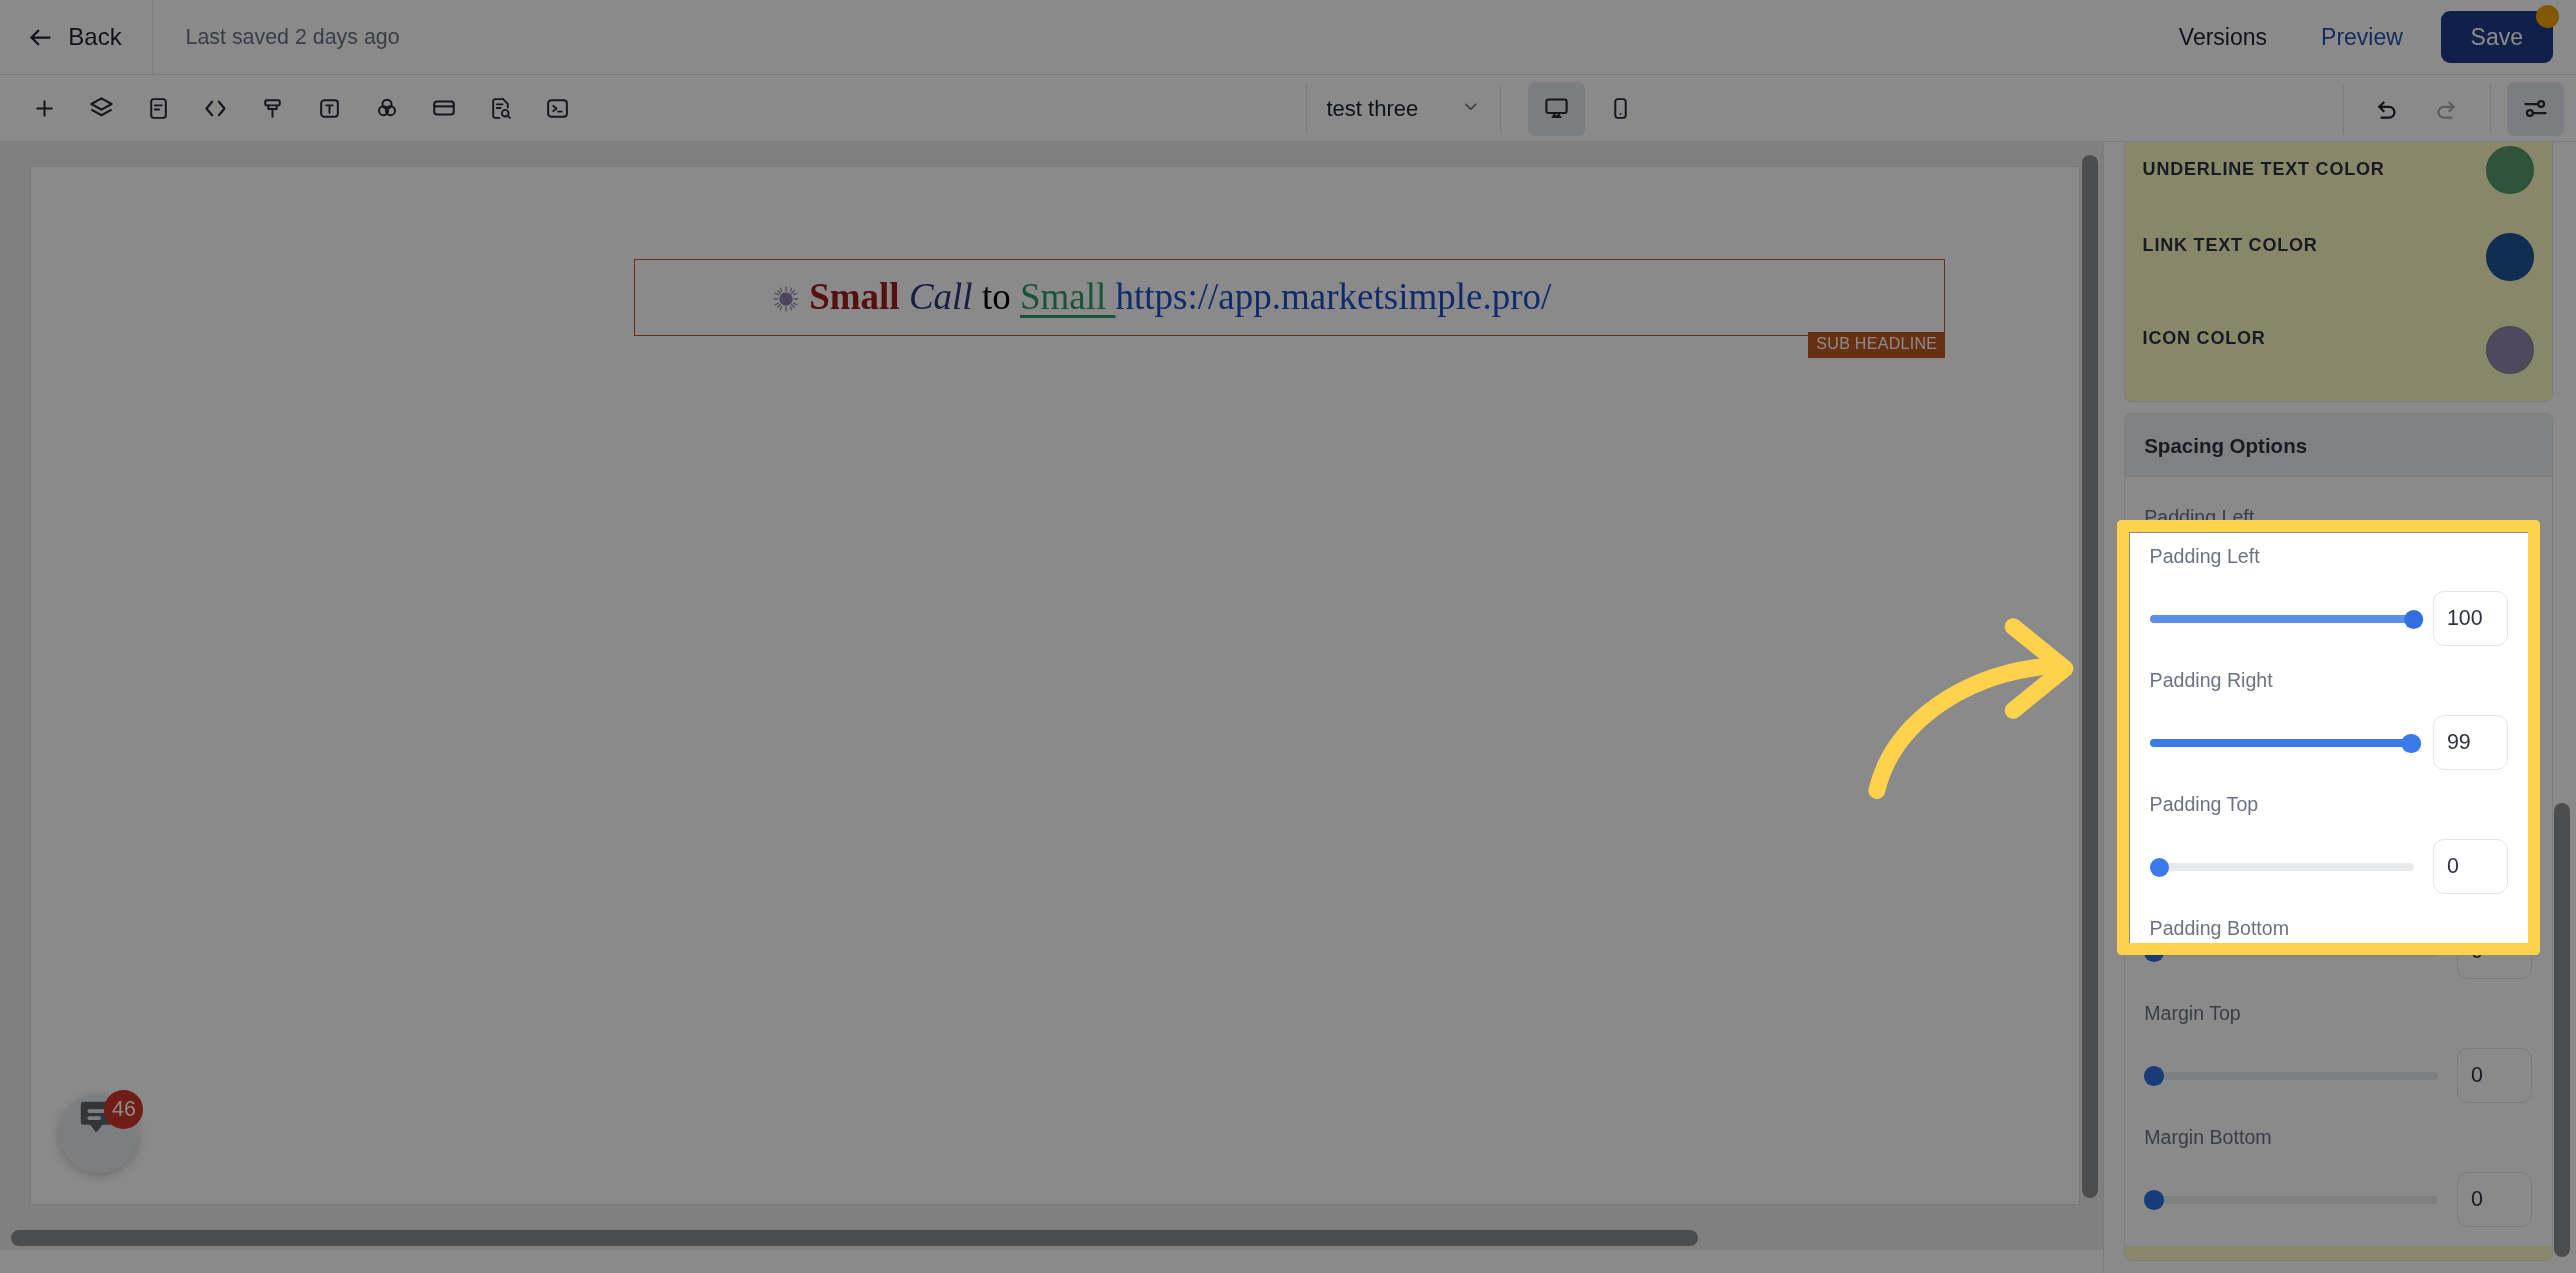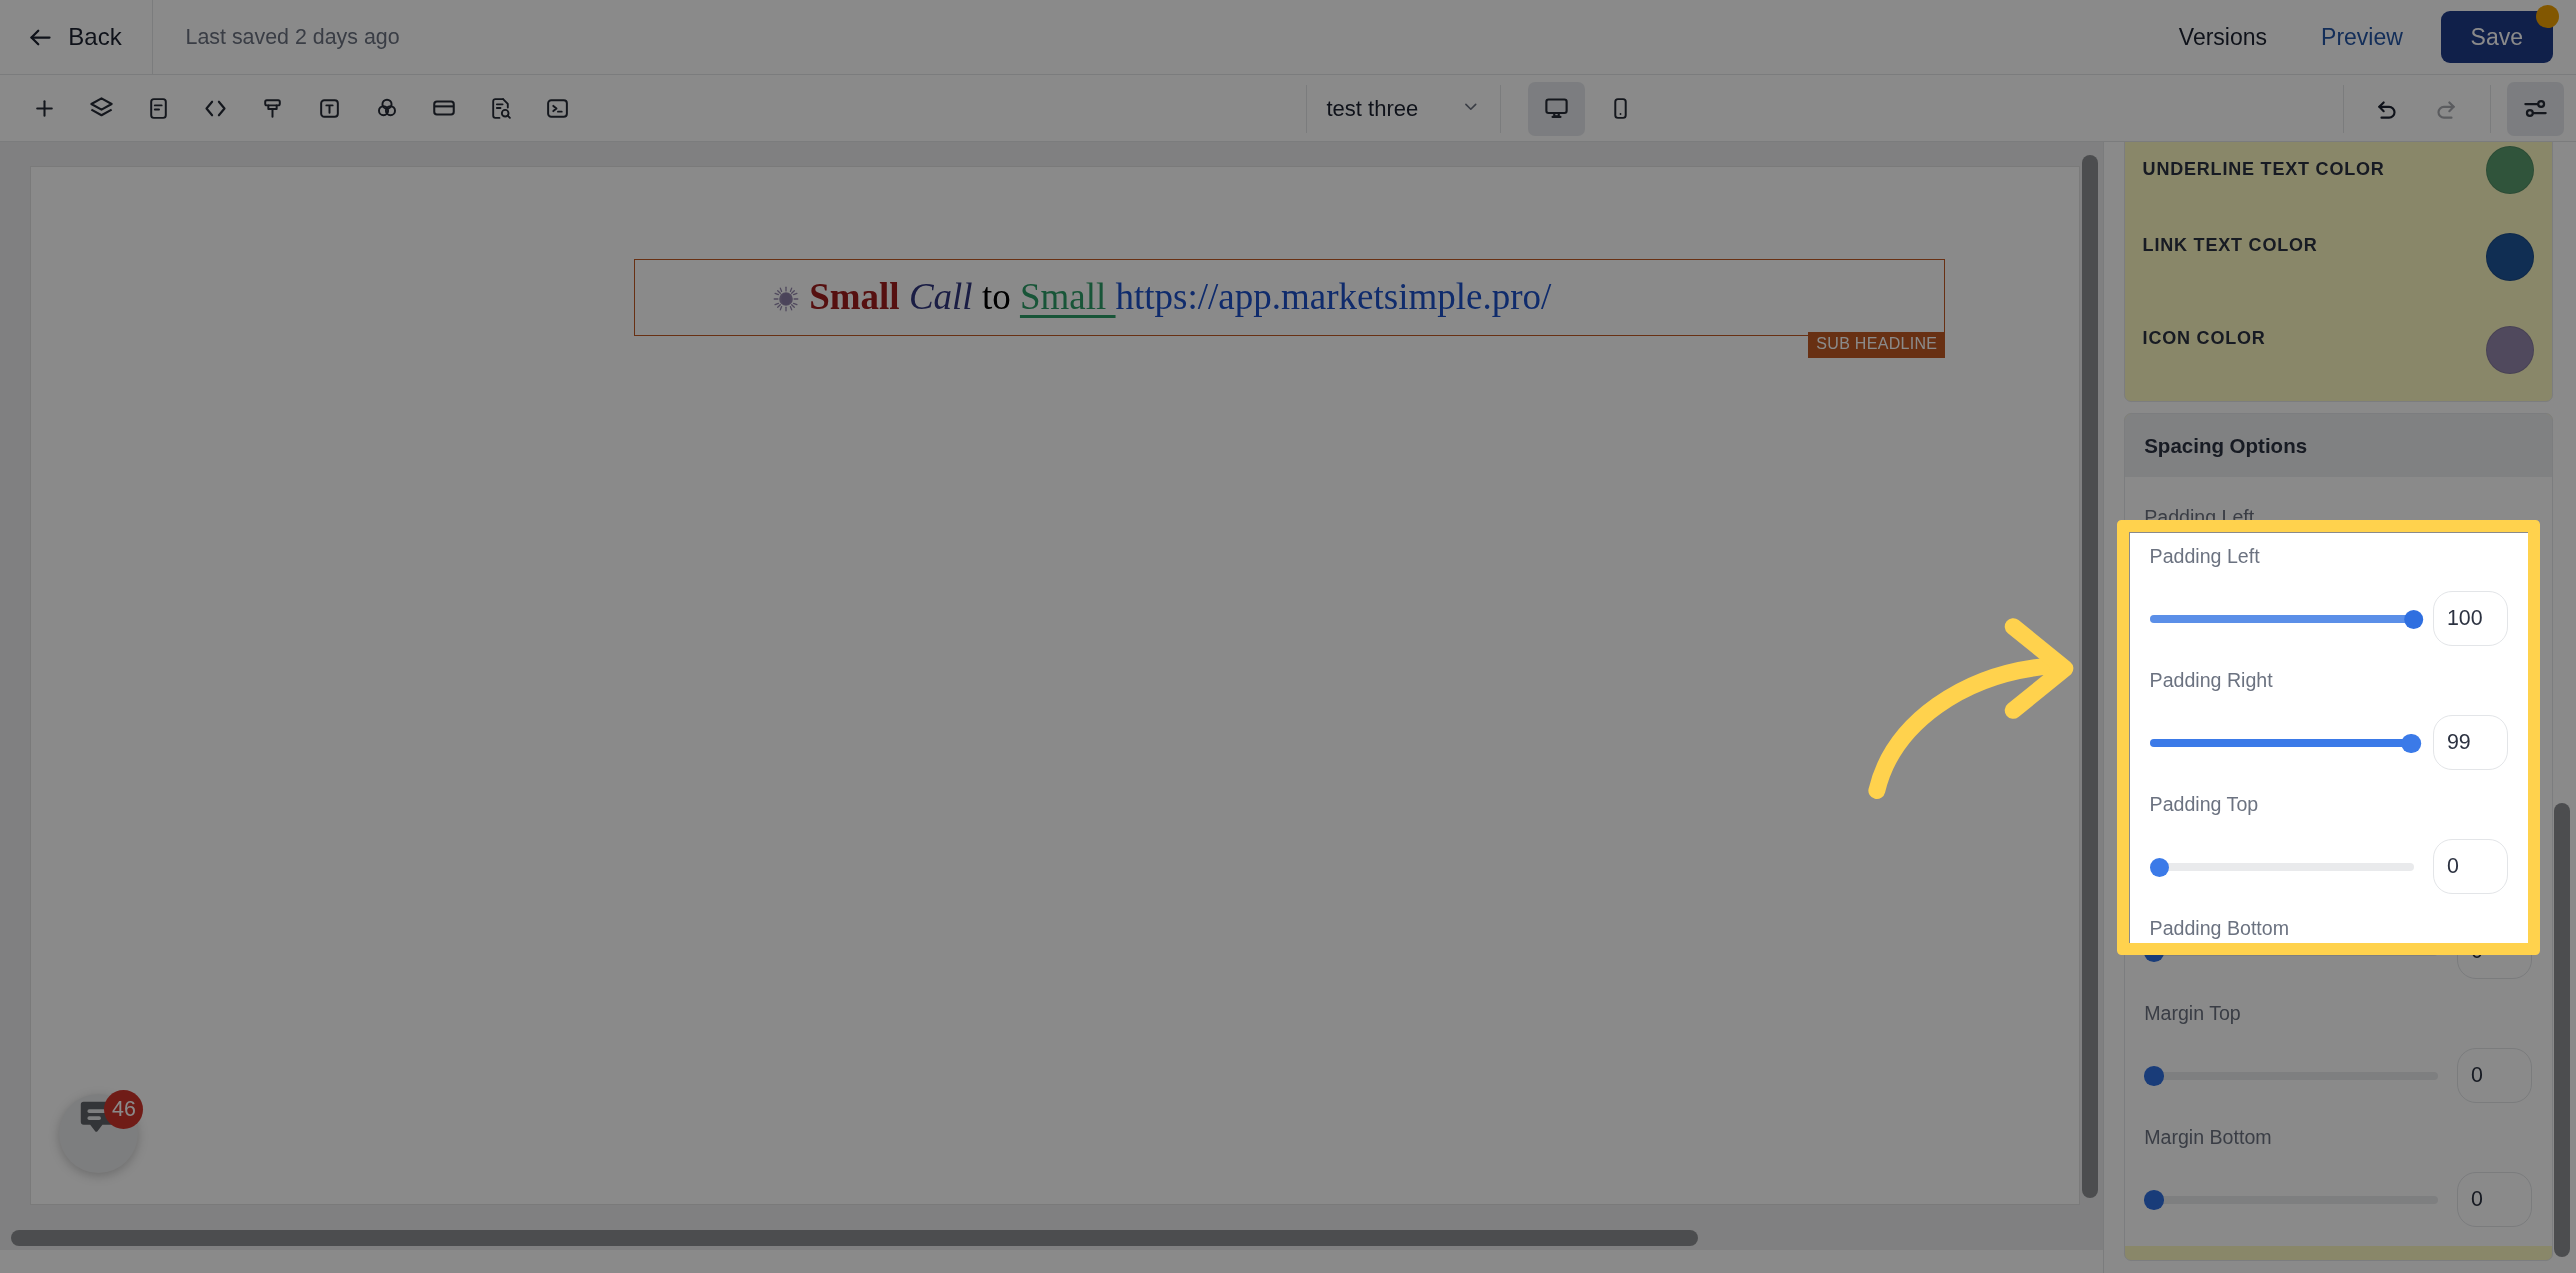--- a/index.html
+++ b/index.html
@@ -204,21 +204,21 @@
   }
   .slider-fill {
     position: absolute; left: 0; top: 2.7px; height: 8px; border-radius: 4.5px;
     background: #4285f4;
   }
   .slider-thumb {
     position: absolute; top: -2.7px; width: 19.6px; height: 19.6px;
     border-radius: 50%; background: #2f6fe0; transform: translateX(-9.8px);
   }
   .num-box {
-    width: 75px; height: 55px; border: 0.9px solid #e3e5e8; border-radius: 19px;
+    width: 75px; height: 55px; border: 0.9px solid #e3e5e8; border-radius: 11px;
     display: flex; align-items: center; padding-left: 12.5px;
     font-size: 21.4px; color: #2c3241; background: #ffffff;
   }
 
   .rp-scroll {
     position: absolute; right: 6.2px; top: 661px; bottom: 16px;
     width: 16px; border-radius: 8px; background: #8d8f93; z-index: 40;
   }
 
   

